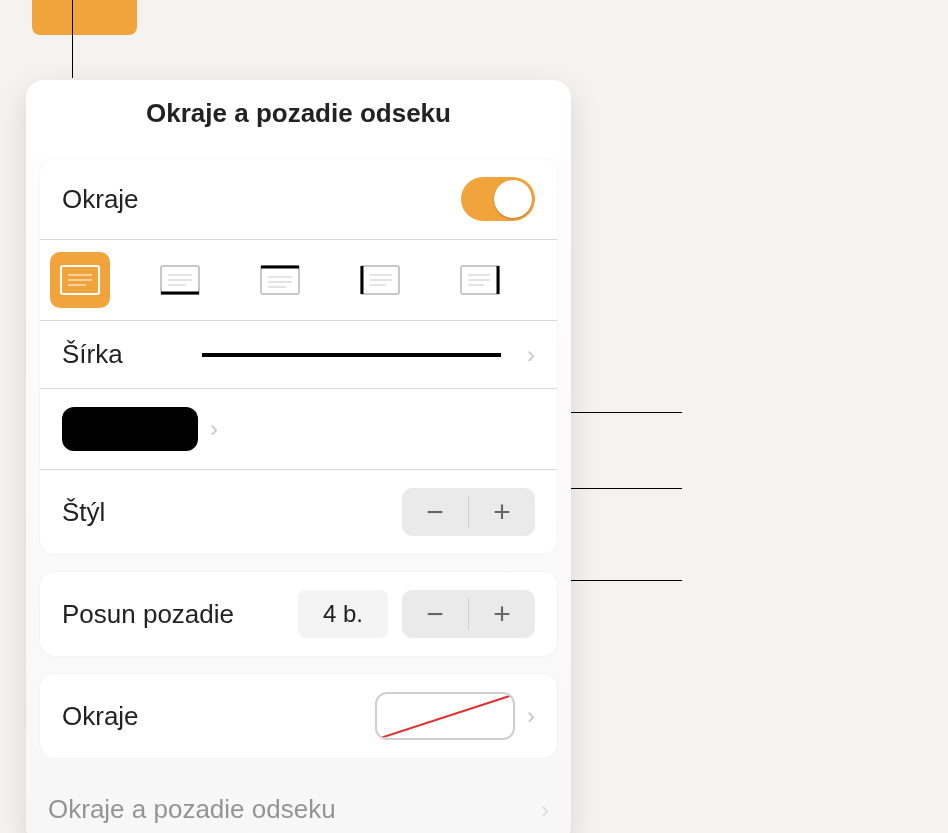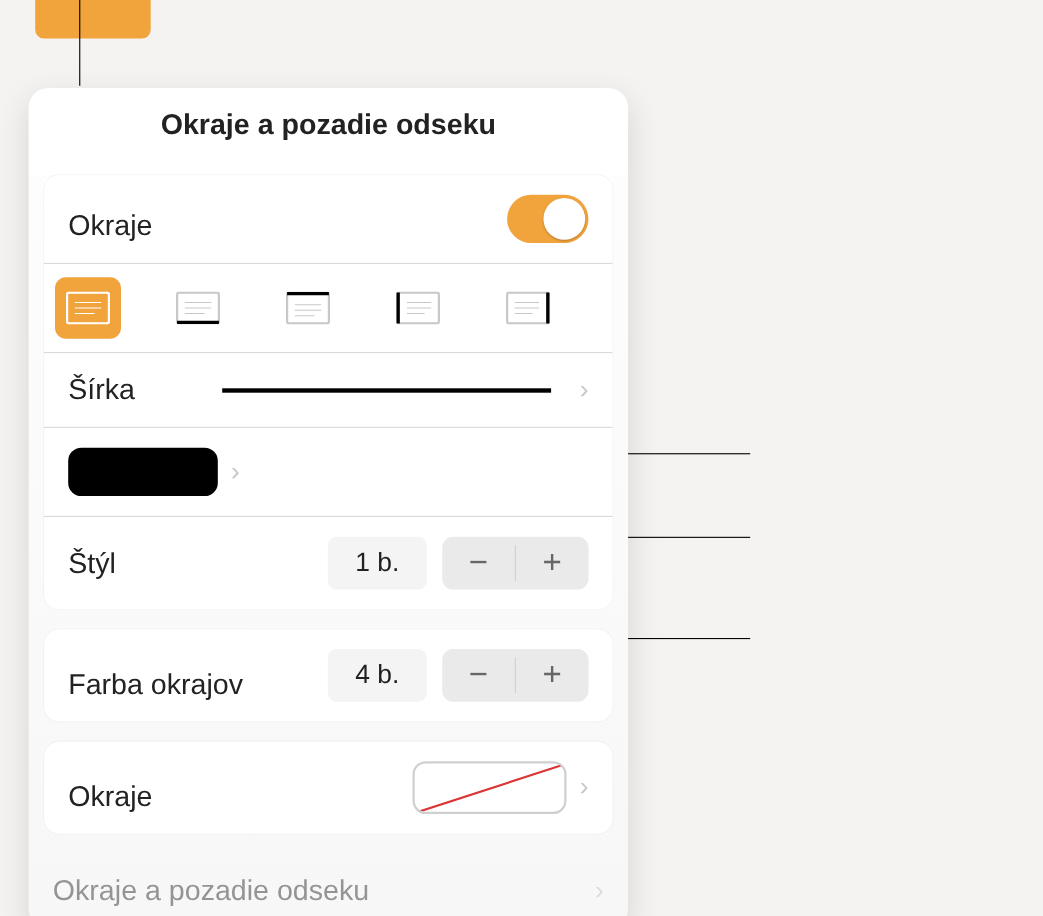--- a/index.html
+++ b/index.html
@@ -46,21 +46,21 @@
     padding-bottom:1px;
     border-radius:0 0 18px 18px;
   }
 
   .row{
     display:flex;align-items:center;justify-content:space-between;
     padding:18px 22px;
     font-size:26px;
     border-top:1px solid var(--line);
   }
-  .row:first-child{border-top:none;align-items:flex-end;}
+  .row:first-child{border-top:none;}
 
   
   .toggle{
     width:74px;height:44px;border-radius:22px;background:var(--accent);
     position:relative;
   }
   .toggle::after{
     content:"";position:absolute;right:3px;top:3px;width:38px;height:38px;
     border-radius:50%;background:#fff;box-shadow:0 1px 2px rgba(0,0,0,.25);
   }
@@ -200,33 +200,32 @@
         <div class="row">
           <div class="row-right">
             <div class="swatch"></div>
             <span class="chev">›</span>
           </div>
         </div>
 
         <div class="row">
           <span class="label-left">Štýl</span>
           <div class="row-right">
-            <div class="valpill">1 b.</div>
             <div class="stepper">
               <button>−</button>
               <div class="divider"></div>
               <button>+</button>
             </div>
           </div>
         </div>
       </div>
 
       <div class="card">
         <div class="row" style="border-top:none">
-          <span>Farba okrajov</span>
+          <span>Posun pozadie</span>
           <div class="row-right">
             <div class="valpill">4 b.</div>
             <div class="stepper">
               <button>−</button>
               <div class="divider"></div>
               <button>+</button>
             </div>
           </div>
         </div>
       </div>

